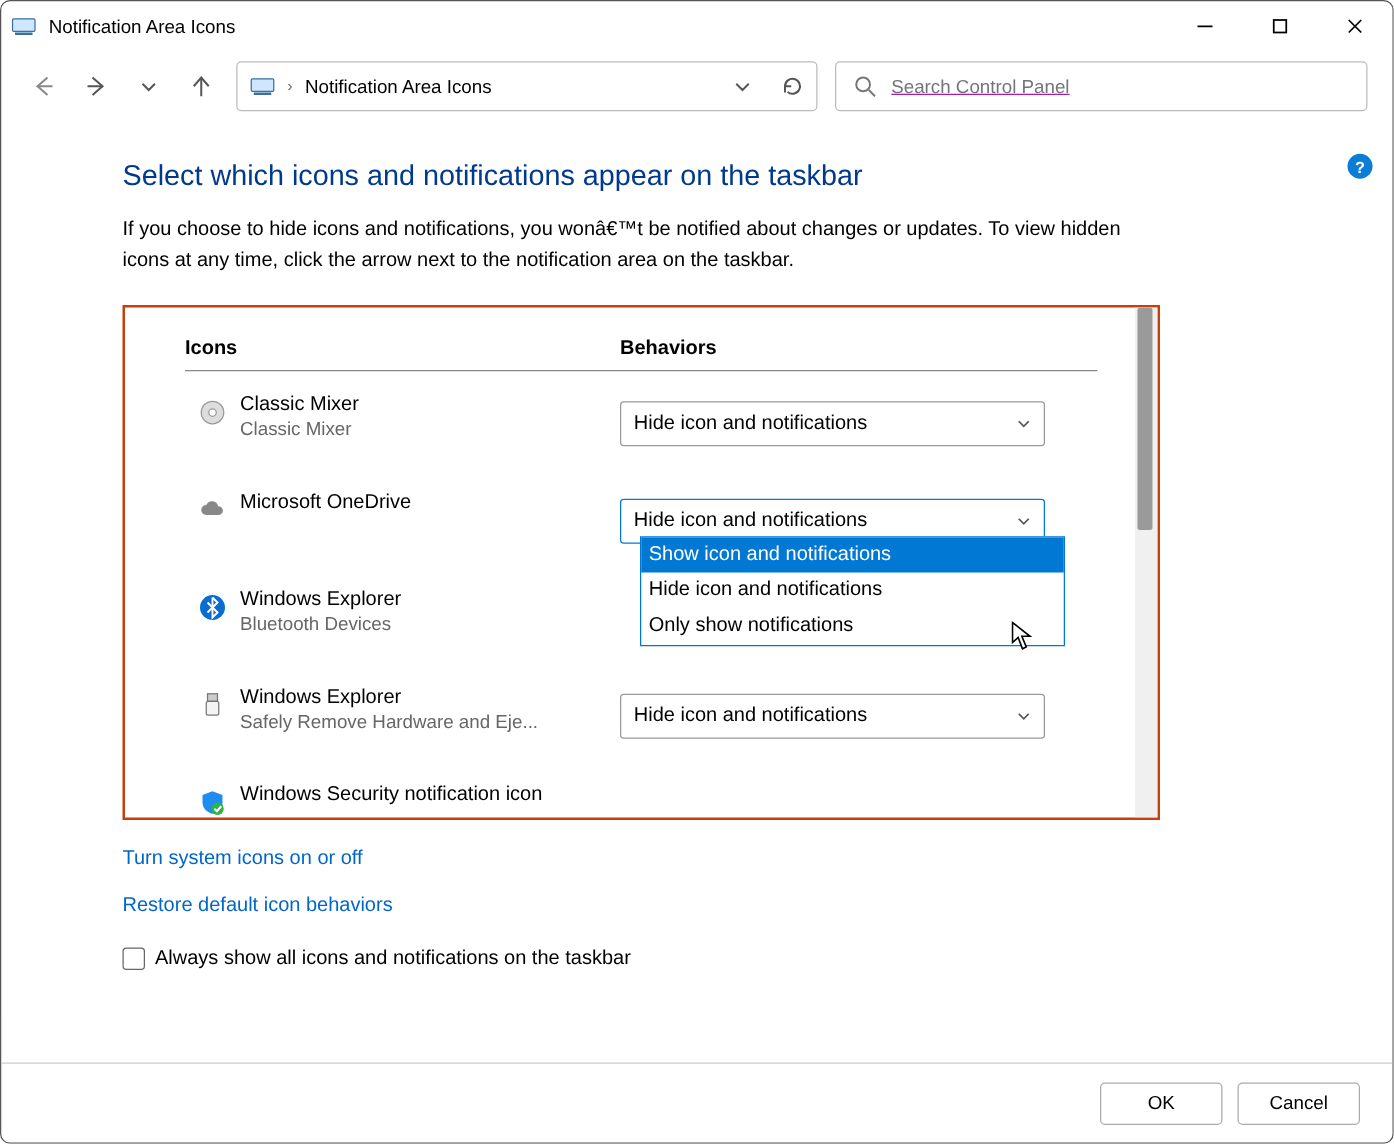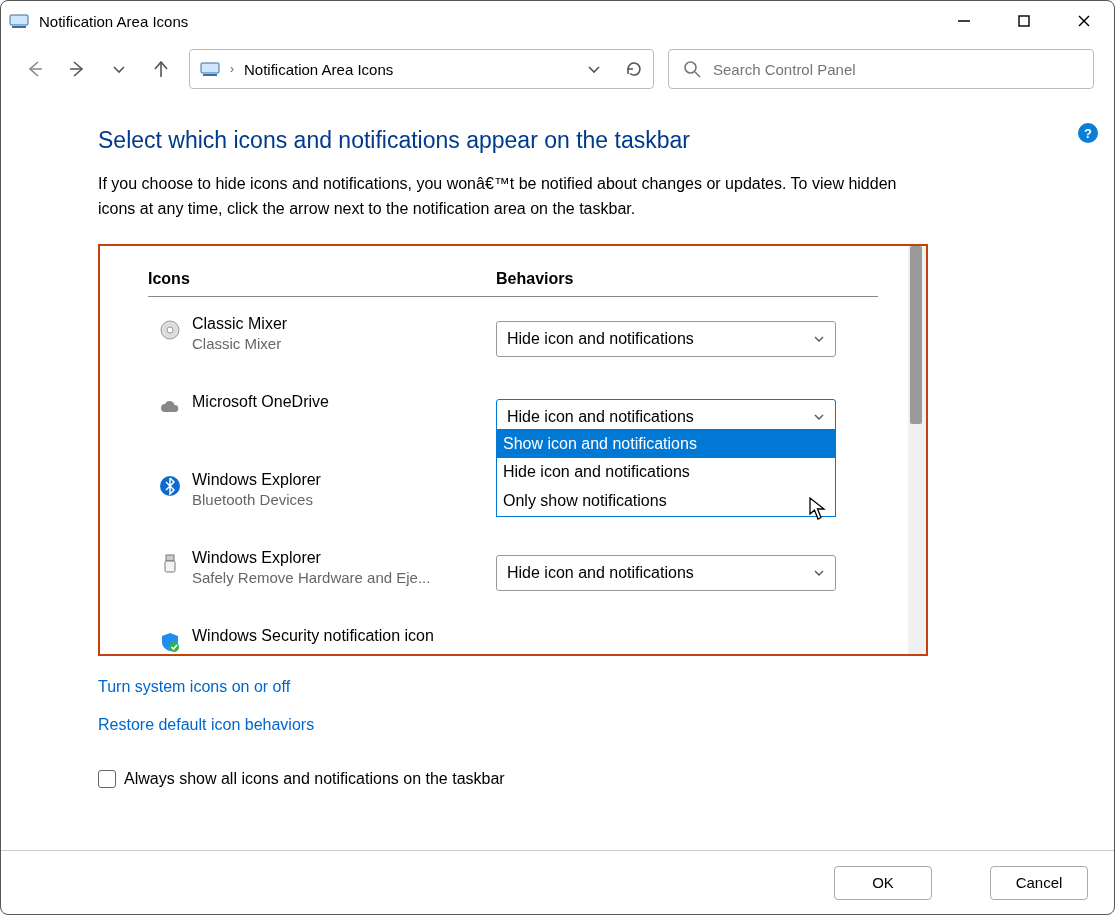--- a/index.html
+++ b/index.html
@@ -14,21 +14,21 @@
 .win-controls .wc { width: 60px; height: 40px; display: flex; align-items: center; justify-content: center; }
 .win-controls .wc svg { width: 14px; height: 14px; }
 
 
 .navbar { height: 56px; display: flex; align-items: center; padding: 0 20px; gap: 14px; }
 .nav-btn { width: 28px; height: 28px; display: flex; align-items: center; justify-content: center; color: #555; }
 .addr { flex: 0 0 465px; height: 40px; border: 1px solid #bbb; border-radius: 4px; display: flex; align-items: center; padding: 0 10px; gap: 10px; }
 .addr .chev { color: #666; font-size: 12px; }
 .addr .refresh { margin-left: auto; }
 .searchbox { flex: 1; height: 40px; border: 1px solid #bbb; border-radius: 4px; display: flex; align-items: center; padding: 0 14px; gap: 12px; color: #666; }
-.searchbox input { border: none; outline: none; font-size: 15px; flex: 1; background: transparent; color:#0f172a; }
+.searchbox input { border: none; outline: none; font-size: 15px; flex: 1; background: transparent; color:#a21caf;text-decoration:underline; }
 
 
 .help-badge { position: absolute; top: 122px; right: 16px; width: 20px; height: 20px; background: #0a7dd6; border-radius: 50%; color: #fff; font-size: 13px; font-weight: bold; display: flex; align-items: center; justify-content: center; }
 
 
 .content { flex: 1; padding: 30px 30px 0 97px; display: flex; flex-direction: column; overflow: hidden; }
 .heading { color: #003a8c; font-size: 23px; font-weight: 400; margin-bottom: 18px; }
 .desc { font-size: 16px; line-height: 1.55; max-width: 830px; margin-bottom: 22px; }
 
 .listbox { border: 2px solid #c2410c; height: 412px; width: 830px; position: relative; overflow: hidden; background: #fff; }
@@ -46,26 +46,26 @@
 .combo.open { border: 1px solid #0078d4; }
 .dropdown { position: absolute; width: 340px; border: 1px solid #0078d4; background: #fff; z-index: 10; }
 .dropdown .opt { padding: 2px 6px; font-size: 16px; line-height: 1.55; }
 .dropdown .opt.sel { background: #0078d4; color: #fff; }
 
 .scrollbar { position: absolute; top: 0; right: 0; width: 18px; height: 100%; background: #f0f0f0; }
 .scrollbar .thumb { position: absolute; top: 0; left: 2px; width: 12px; height: 178px; background: #9a9a9a; border-radius: 2px; }
 
 .links { margin-top: 22px; }
 .link { color: #0066cc; font-size: 16px; margin-bottom: 20px; display: inline-block; }
-.checkbox-row { display: flex; align-items: center; gap: 8px; margin-top: 16px; font-size: 16px; }
+.checkbox-row { display: flex; align-items: center; gap: 8px; margin-top: 4px; font-size: 16px; }
 .checkbox { width: 18px; height: 18px; border: 1.5px solid #666; border-radius: 3px; }
 
 
 .footer { height: 64px; border-top: 1px solid #ccc; display: flex; align-items: center; justify-content: flex-end; padding: 0 26px; gap: 12px; }
-.btn { min-width: 98px; height: 34px; border: 1px solid #aaa; border-radius: 4px; background: #fff; font-size: 15px; display: flex; align-items: center; justify-content: center; margin-left: 46px; }
+.btn { min-width: 98px; height: 34px; border: 1px solid #aaa; border-radius: 4px; background: #fff; font-size: 15px; display: flex; align-items: center; justify-content: center; }
 
 .cursor { position: absolute; pointer-events: none; z-index: 50; }
 svg { display: block; }
 </style>
 </head>
 <body>
 
 <div class="window">
 
   <div class="titlebar">
@@ -201,21 +201,21 @@
           </div>
           <div class="control" style="position:relative">
             <div class="combo open">
               <span>Hide icon and notifications</span>
               <span>
                   <svg width="12" height="12" viewBox="0 0 12 12">
                     <path d="M2 4 L6 8 L10 4" fill="none" stroke="#555" stroke-width="1.4"></path>
                   </svg>
                 </span>
             </div>
-            <div class="dropdown" style="left:0; top:36px;">
+            <div class="dropdown" style="left:16px; top:36px;">
               <div class="opt sel">Show icon and notifications</div>
               <div class="opt">Hide icon and notifications</div>
               <div class="opt">Only show notifications</div>
             </div>
           </div>
         </div>
 
         <div class="row">
           <div class="icon">
               <svg width="22" height="22" viewBox="0 0 22 22">

